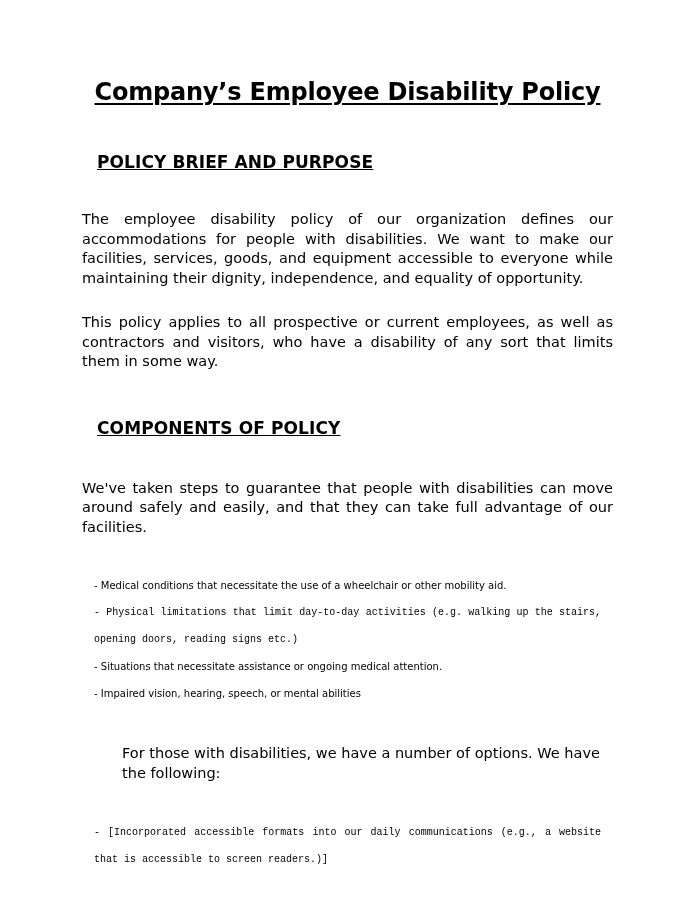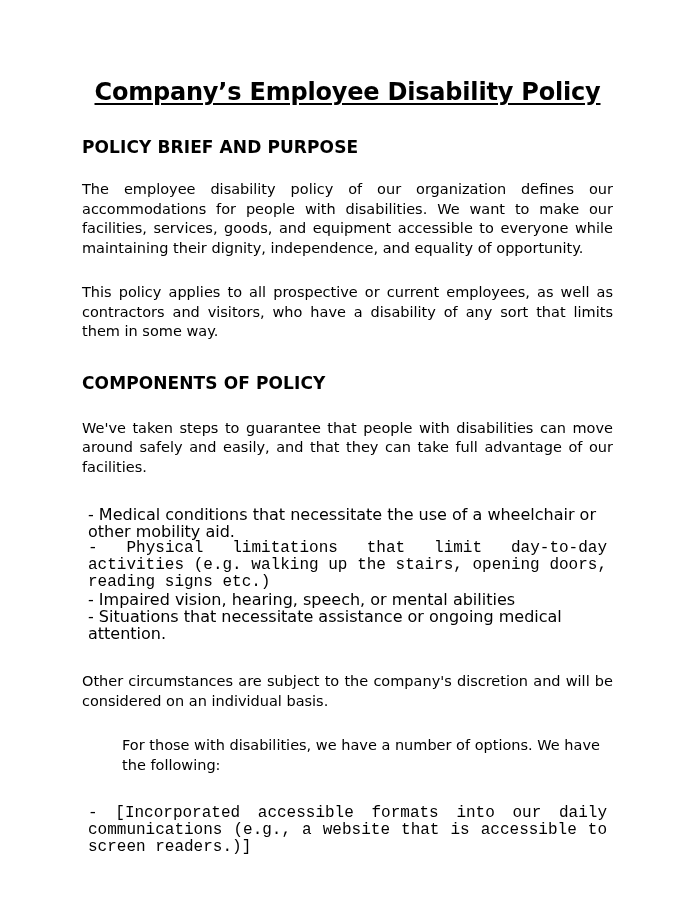--- a/index.html
+++ b/index.html
@@ -40,25 +40,26 @@
     letter-spacing: -0.2px;
     white-space: nowrap;
   }
   .doc-title .ttl {
     text-decoration: underline;
     text-underline-offset: 3px;
     text-decoration-thickness: 2px;
   }
 
   .section-heading {
-    margin: 0;
+    margin: 15px;
     font-size: 17px;
     line-height: 20px;
     font-weight: bold;
     letter-spacing: 0.1px;
+    text-decoration: underline;
   }
   .sh-policy-brief { padding-top: 31px; }
   .sh-scope        { padding-top: 30px; }
   .sh-components   { padding-top: 31px; }
 
   .para {
     margin: 0;
     font-size: 14.5px;
     line-height: 19.5px;
     text-align: justify;
@@ -67,25 +68,25 @@
   .para.left { text-align: left; }
 
   .p-intro      { padding-top: 23px; }
   .p-scope      { padding-top: 25px; }
   .p-components { padding-top: 26px; }
   .p-covers     { padding-top: 24px; }
   .p-other      { padding-top: 24px; }
   .p-options    { padding-top: 25px; margin-left: 40px; }
 
   .list {
-    margin: 6px;
+    margin: 12px;
     padding: 0;
     list-style: none;
-    font-size: 16px;
-    line-height: 17px;
+    font-size: 10px;
+    line-height: 27px;
   }
   .list.first  { padding-top: 23px; }
   .list.second { padding-top: 24px; }
   .list li {
     margin: 0;
     padding: 0;
     text-align: left;
   }
   .list li.justified {
     text-align: justify;
@@ -105,25 +106,24 @@
     <p class="para p-intro">The employee disability policy of our organization defines our accommodations for people with disabilities. We want to make our facilities, services, goods, and equipment accessible to everyone while maintaining their dignity, independence, and equality of opportunity.</p>
 
     <p class="para p-scope">This policy applies to all prospective or current employees, as well as contractors and visitors, who have a disability of any sort that limits them in some way.</p>
 
     <h2 class="section-heading sh-components">COMPONENTS OF POLICY</h2>
     <p class="para p-components">We've taken steps to guarantee that people with disabilities can move around safely and easily, and that they can take full advantage of our facilities.</p>
 
     <ul class="list first">
       <li>- Medical conditions that necessitate the use of a wheelchair or other mobility aid.</li>
       <li class="justified">- Physical limitations that limit day-to-day activities (e.g. walking up the stairs, opening doors, reading signs etc.)</li>
+      <li>- Situations that necessitate assistance or ongoing medical attention.</li>
       <li>- Impaired vision, hearing, speech, or mental abilities</li>
-      <li>- Situations that necessitate assistance or ongoing medical attention.</li>
     </ul>
 
-    <p class="para p-other">Other circumstances are subject to the company's discretion and will be considered on an individual basis.</p>
     <p class="para left p-options">For those with disabilities, we have a number of options. We have the following:</p>
 
     <ul class="list second">
       <li class="justified">- [Incorporated accessible formats into our daily communications (e.g., a website that is accessible to screen readers.)]</li>
 
     </ul>
 
   </div>
 </div>
 

